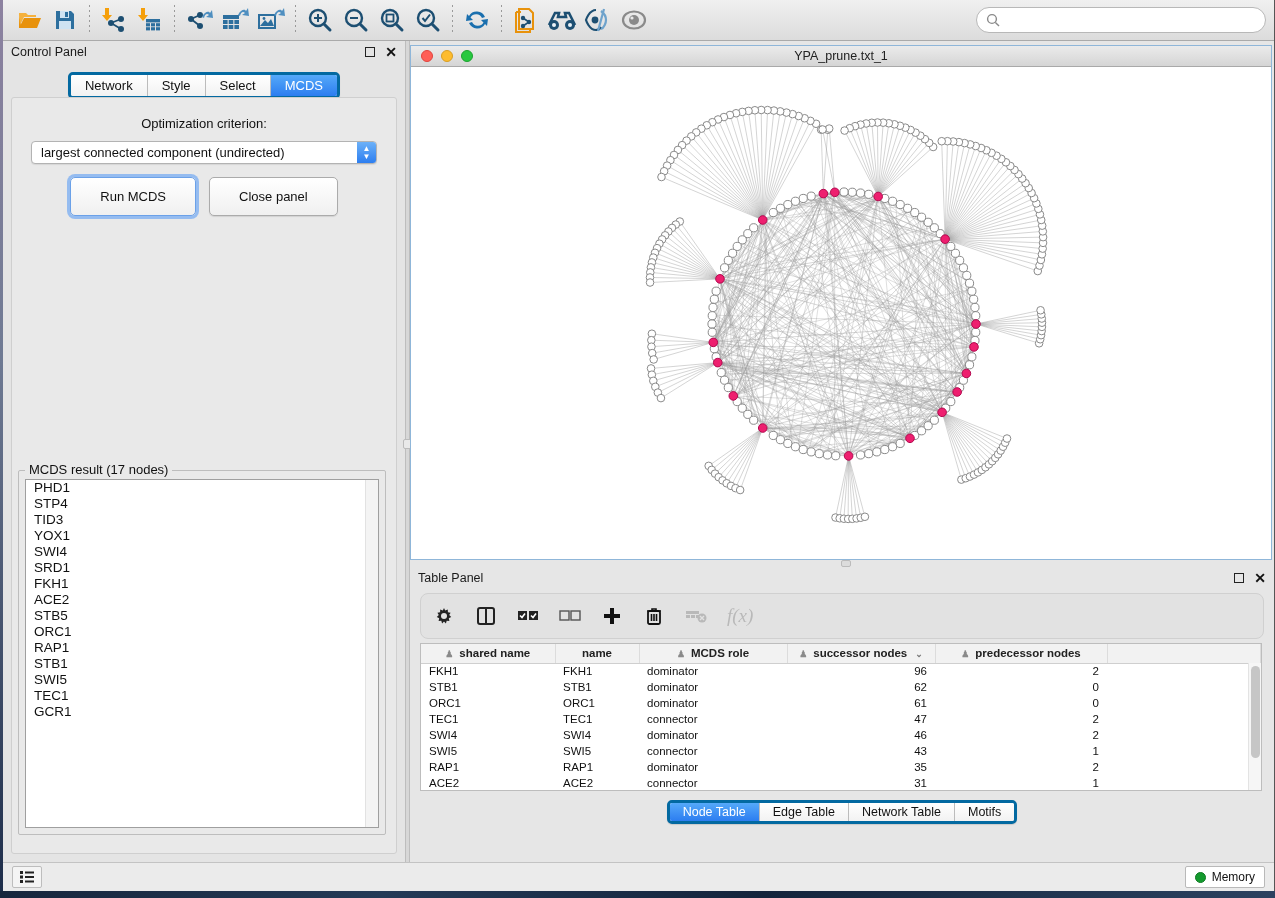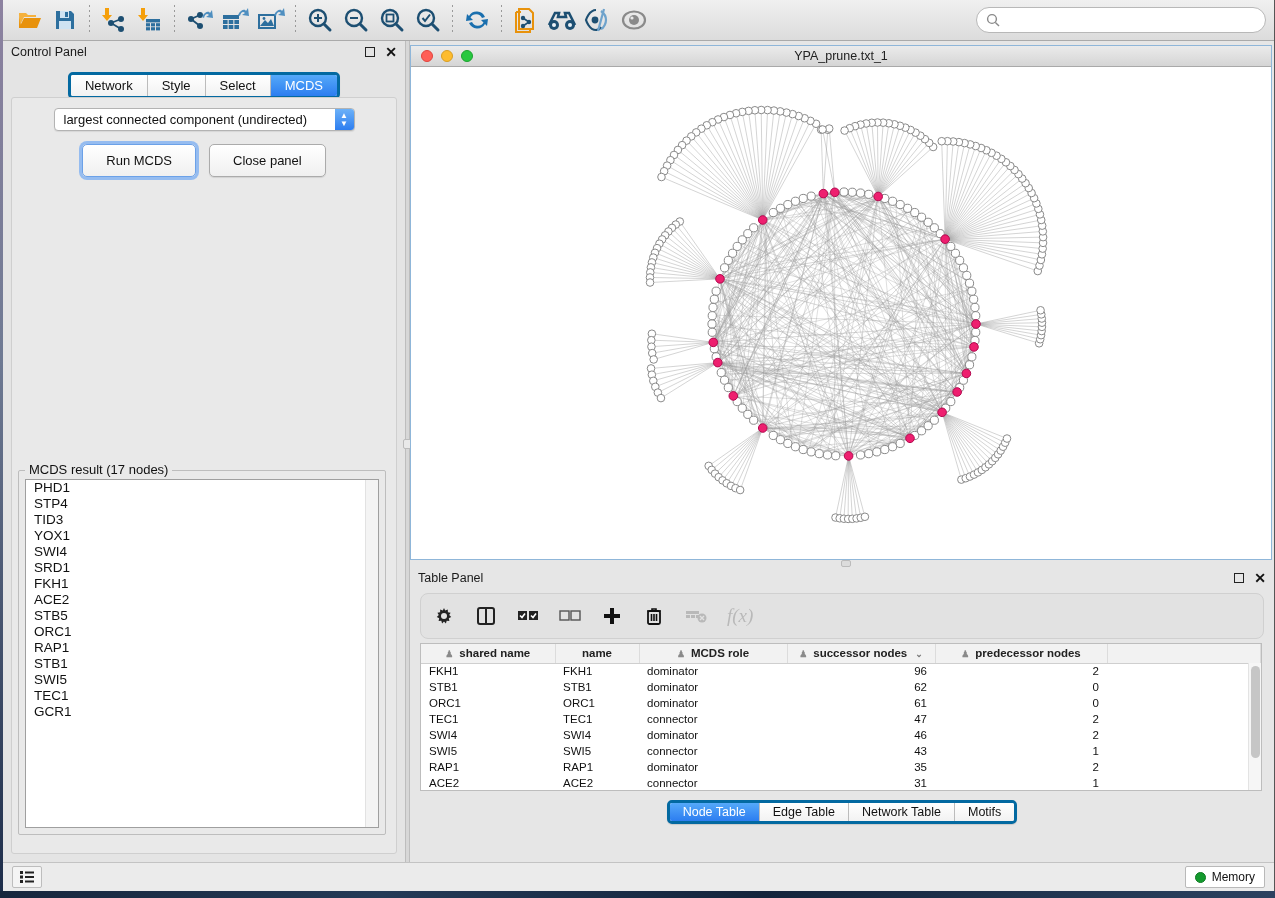--- a/index.html
+++ b/index.html
@@ -37,28 +37,28 @@
   
   .tabbar { display:flex; justify-content:center; margin-top:9px; }
   .seg { display:flex; border:3px solid #0369a1; border-radius:5px; overflow:hidden; background:#fff; box-shadow:0 1px 1px rgba(0,0,0,.12); }
   .seg .tab { padding:3px 14px; font-size:13px; color:#111; background:linear-gradient(#ffffff,#f2f2f2); border-right:1px solid #bcbcbc; }
   .seg .tab:last-child { border-right:none; }
   .seg .tab.active { background:linear-gradient(#55a9f9,#2c7df0); color:#fff; }
 
   .cp-body { position:absolute; left:8px; right:8px; top:56px; bottom:8px;
     background:#e9e9e9; border:1px solid #cfcfcf; border-radius:3px; }
   .opt-label { text-align:center; font-size:13px; color:#111; margin-top:18px; }
-  .crit-select { margin:10px auto 0; width:301px; height:23px; background:#fff; border:1px solid #b3b3b3;
+  .crit-select { margin:10px auto 0; width:346px; height:23px; background:#fff; border:1px solid #b3b3b3;
     border-radius:4px; display:flex; align-items:center; font-size:13px; color:#111; padding-left:9px;
     box-shadow:0 1px 1px rgba(0,0,0,.08); }
   .crit-select .stepper { margin-left:auto; width:19px; height:21px; border-radius:0 3px 3px 0;
     background:linear-gradient(#6cb1f8,#2d7ef0); color:#fff; font-size:8px; line-height:8px;
     display:flex; flex-direction:column; align-items:center; justify-content:center; }
   .btn-row { display:flex; justify-content:center; gap:13px; margin-top:13px; }
-  .mac-btn { height:33px; padding:0 23px; background:linear-gradient(#ffffff,#f0f0f0);
+  .mac-btn { height:39px; padding:0 29px; background:linear-gradient(#ffffff,#f0f0f0);
     border:1px solid #ababab; border-radius:5px; font-size:13px; color:#111;
     display:flex; align-items:center; box-shadow:0 1px 1px rgba(0,0,0,.1); }
   .mac-btn.focused { box-shadow:0 0 0 3px rgba(94,158,245,.6); border-color:#6ba1e8; }
 
   .result-group { position:absolute; left:6px; right:10px; top:372px; bottom:18px;
     border:1px solid #bdbdbd; border-radius:2px; }
   .result-group .legend { position:absolute; top:-9px; left:6px; background:#e9e9e9; padding:0 4px;
     font-size:13px; color:#111; }
   .result-list { position:absolute; left:6px; right:6px; top:8px; bottom:6px; background:#fff;
     border:1px solid #9f9f9f; overflow:hidden; }
@@ -284,20 +284,21 @@
       </div>
       <div class="tabbar">
         <div class="seg" id="cp-tabs">
             <div class="tab">Network</div>
             <div class="tab">Style</div>
             <div class="tab">Select</div>
             <div class="tab active">MCDS</div>
           </div>
       </div>
       <div class="cp-body">
+        <div class="opt-label">Optimization criterion:</div>
         <div class="crit-select">
           <span>largest connected component (undirected)</span>
           <span class="stepper">
               <span>▲</span>
               <span>▼</span>
             </span>
         </div>
         <div class="btn-row">
           <div class="mac-btn focused">Run MCDS</div>
           <div class="mac-btn">Close panel</div>

